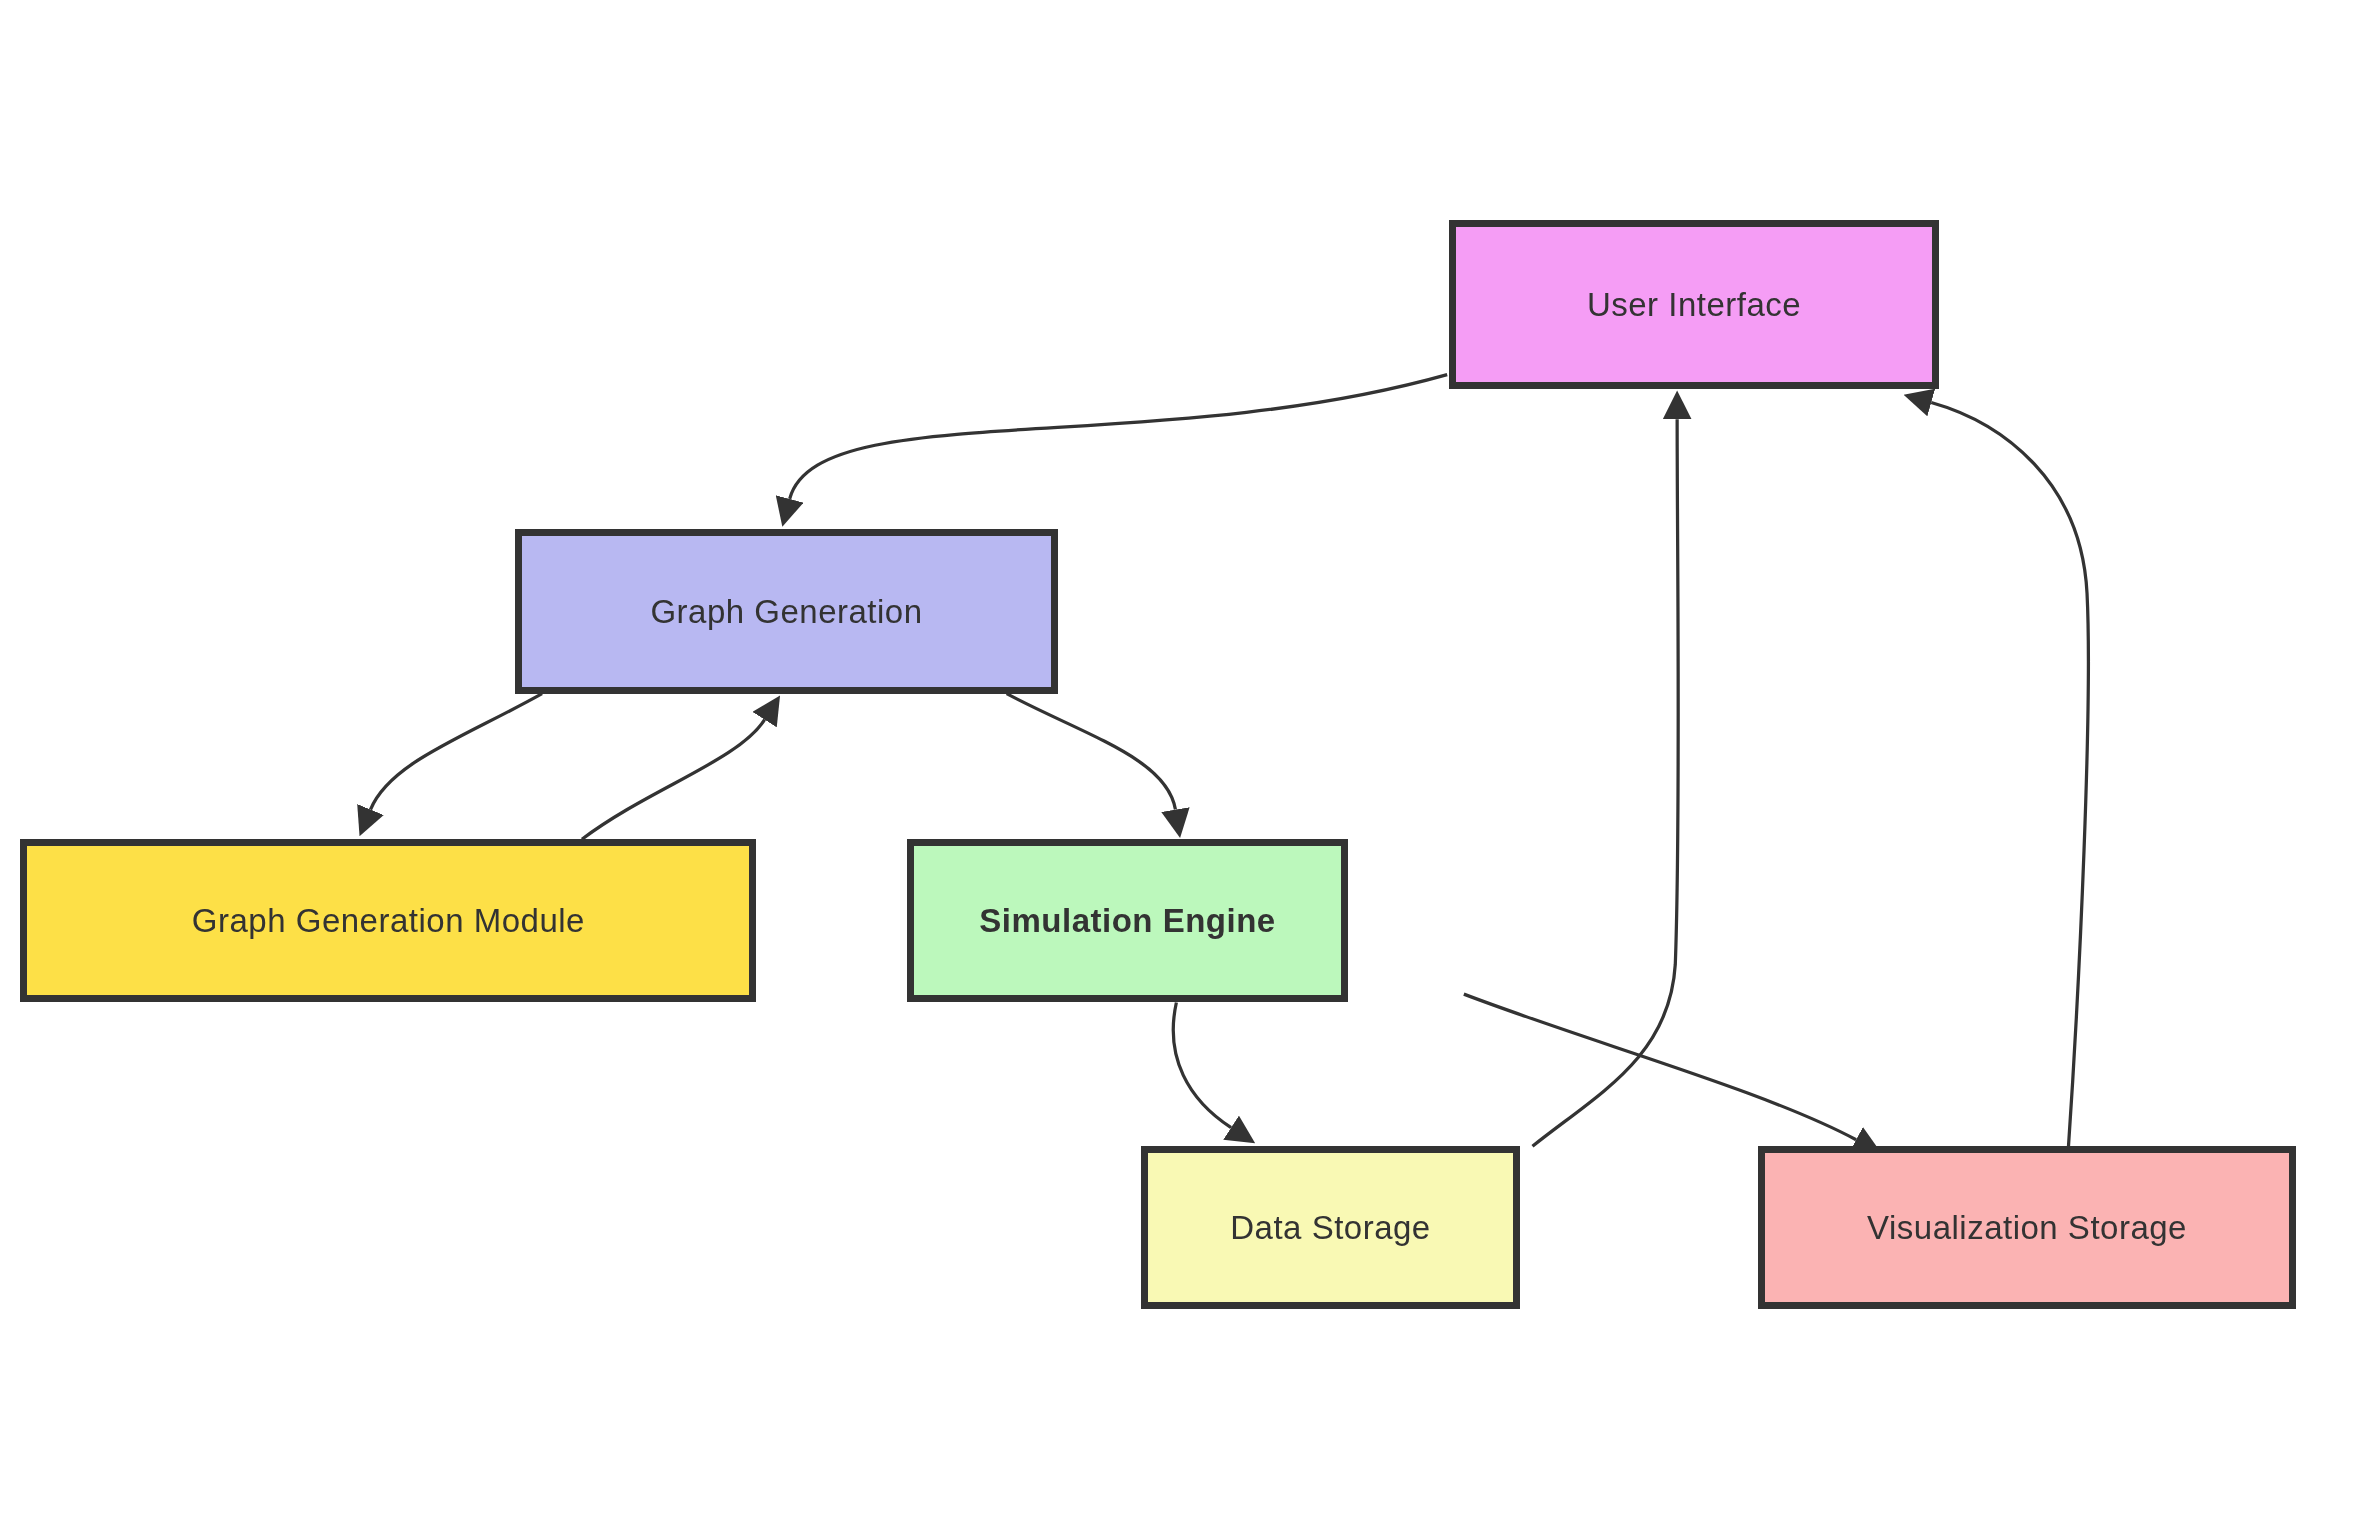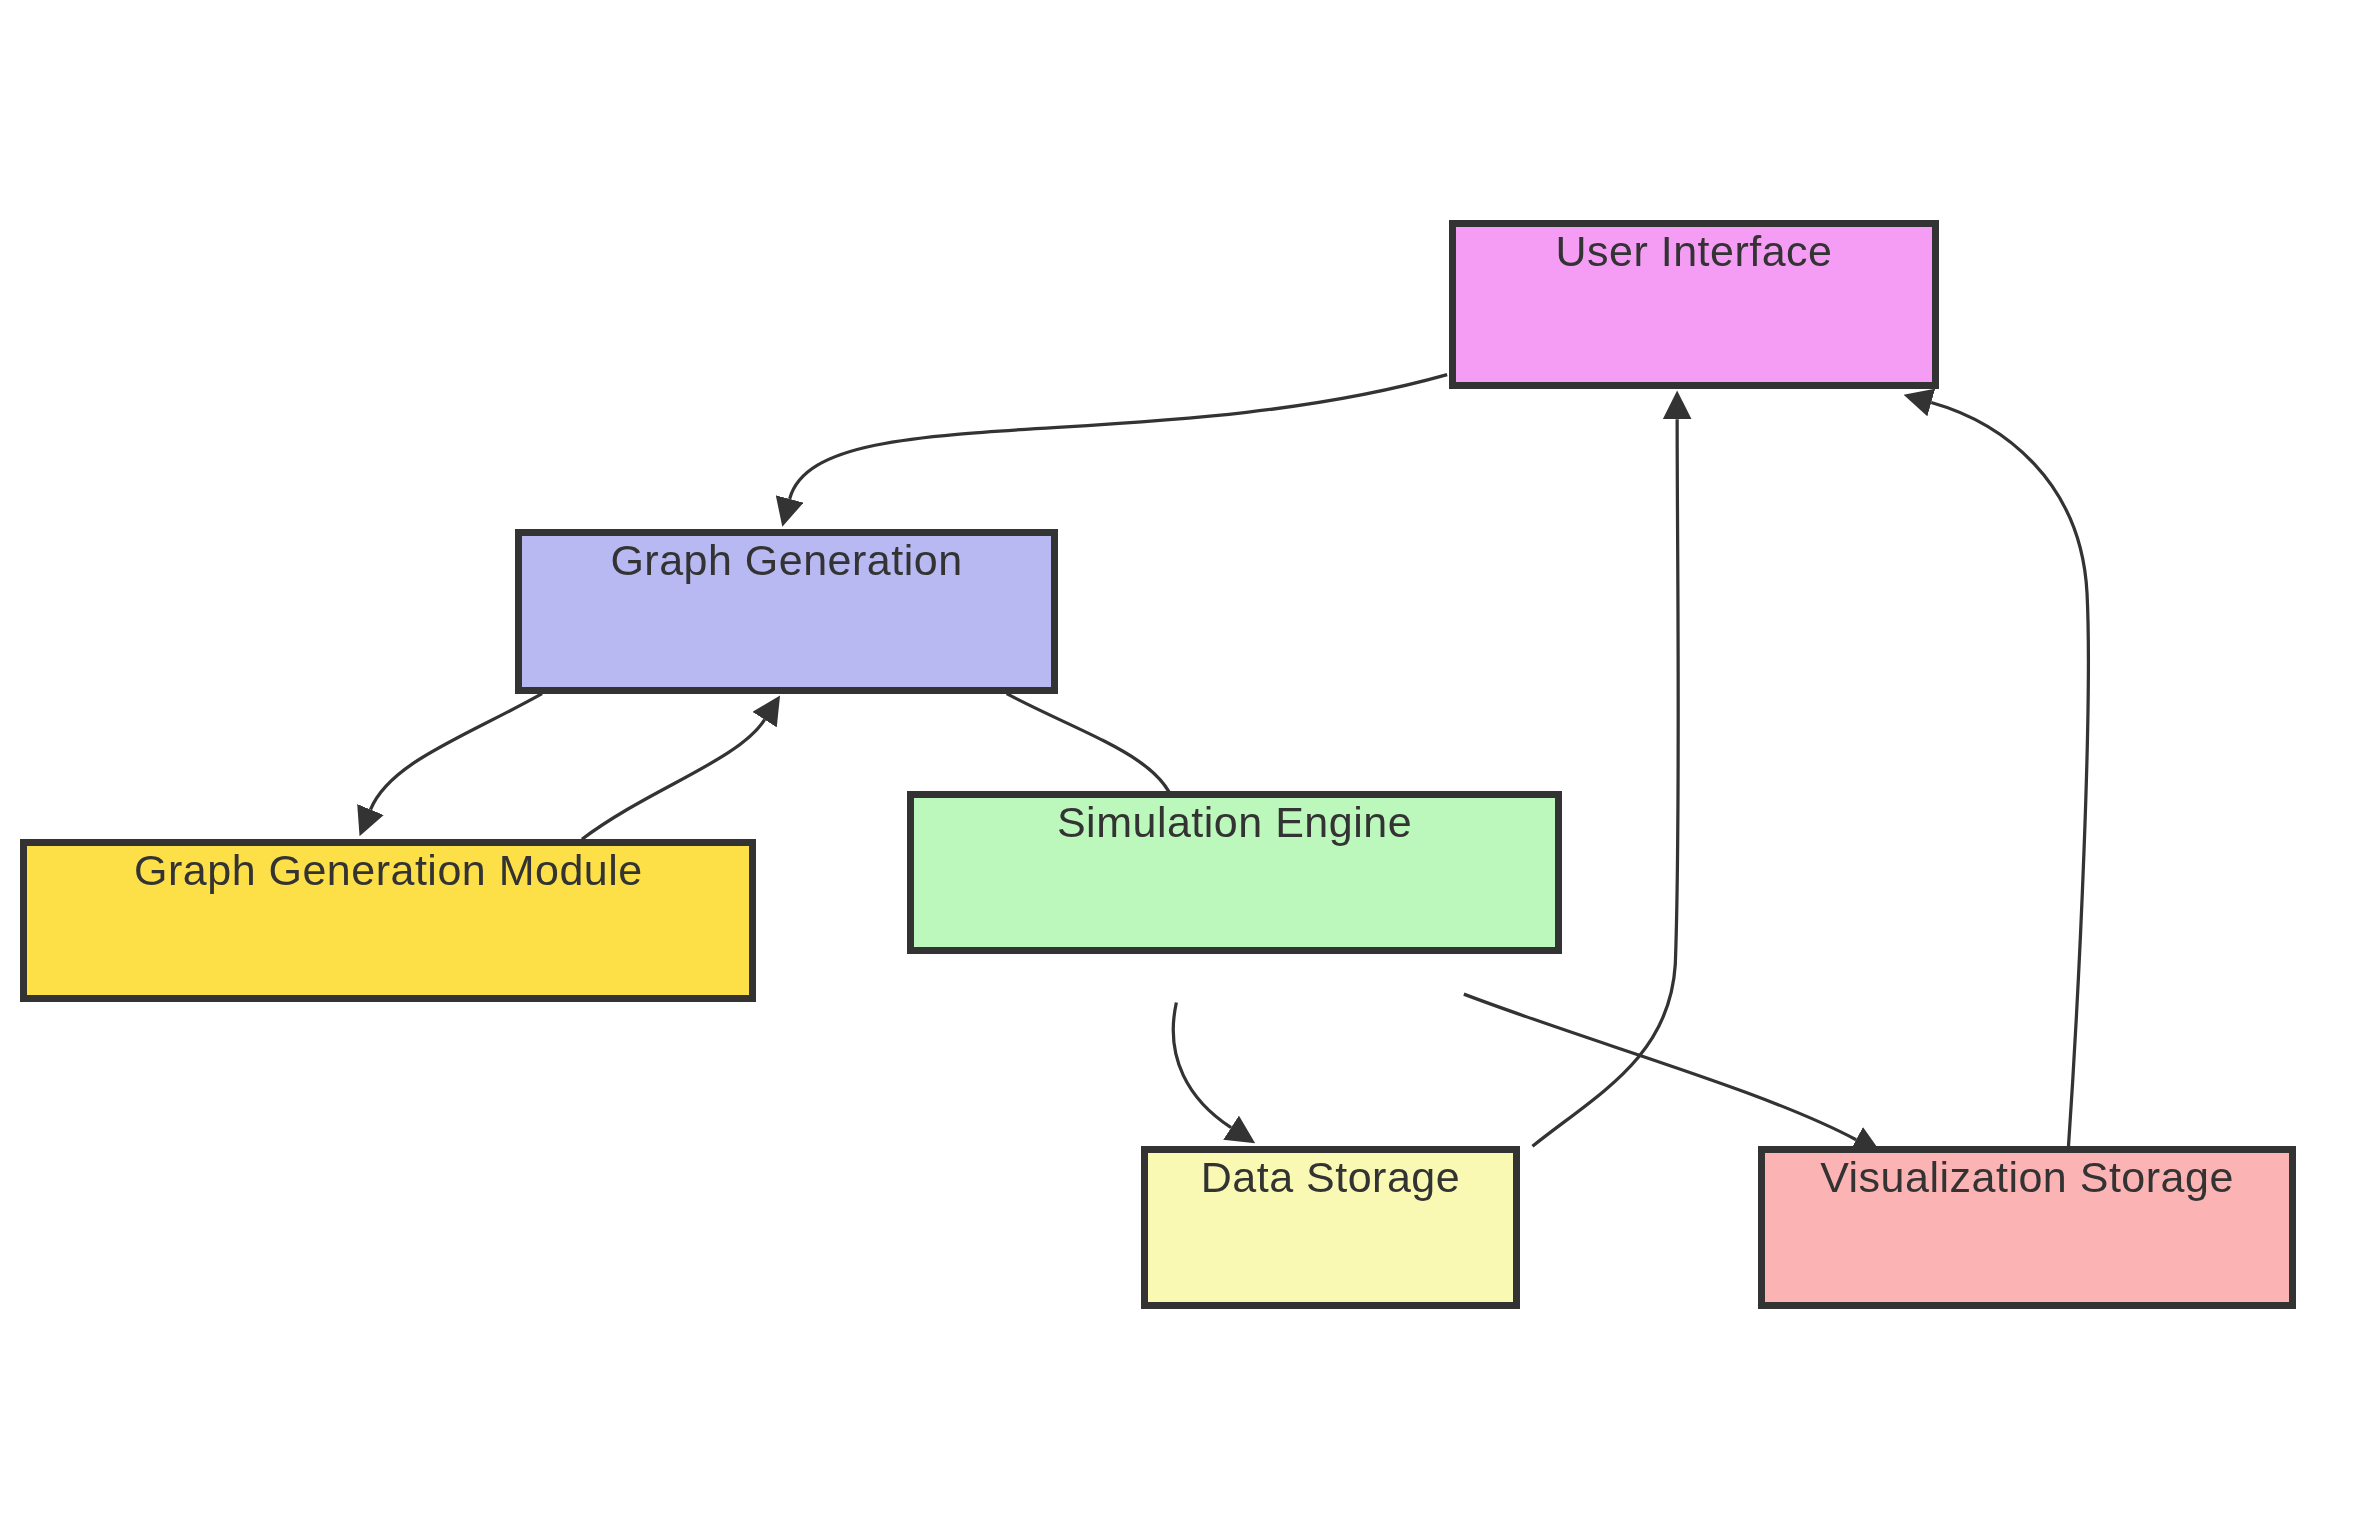--- a/index.html
+++ b/index.html
@@ -20,31 +20,32 @@
   svg.edges path.edge {
     fill: none;
     stroke-width: 3.5px;
   }
   .node {
     position: absolute;
     z-index: 2;
     border: 7.4px solid #333333;
     box-sizing: border-box;
     display: flex;
+    align-items: center;
     justify-content: center;
     color: #333333;
-    font-size: 43px;
+    font-size: 33px;
     letter-spacing: 0.5px;
     white-space: nowrap;
   }
   
   .node-ui  { left: 1449px; top: 220px;  width: 490px; height: 169px; }
   .node-gc  { left: 515px;  top: 529px;  width: 543px; height: 165px; }
   .node-ggm { left: 20.4px;   top: 839px;  width: 736px; height: 163px; }
-  .node-se  { left: 907px;  top: 791px;  width: 655px; height: 163px; }
+  .node-se  { left: 907px;  top: 839px;  width: 441px; height: 163px; font-weight: bold; }
   .node-ds  { left: 1141px; top: 1146px; width: 379px; height: 163px; }
   .node-vm  { left: 1758px; top: 1146px; width: 538px; height: 163px; }
 </style>
 </head>
 <body>
 
 <div class="canvas">
 
   <svg class="edges" viewBox="0 0 2560 1652" xmlns="http://www.w3.org/2000/svg">
     <defs>

